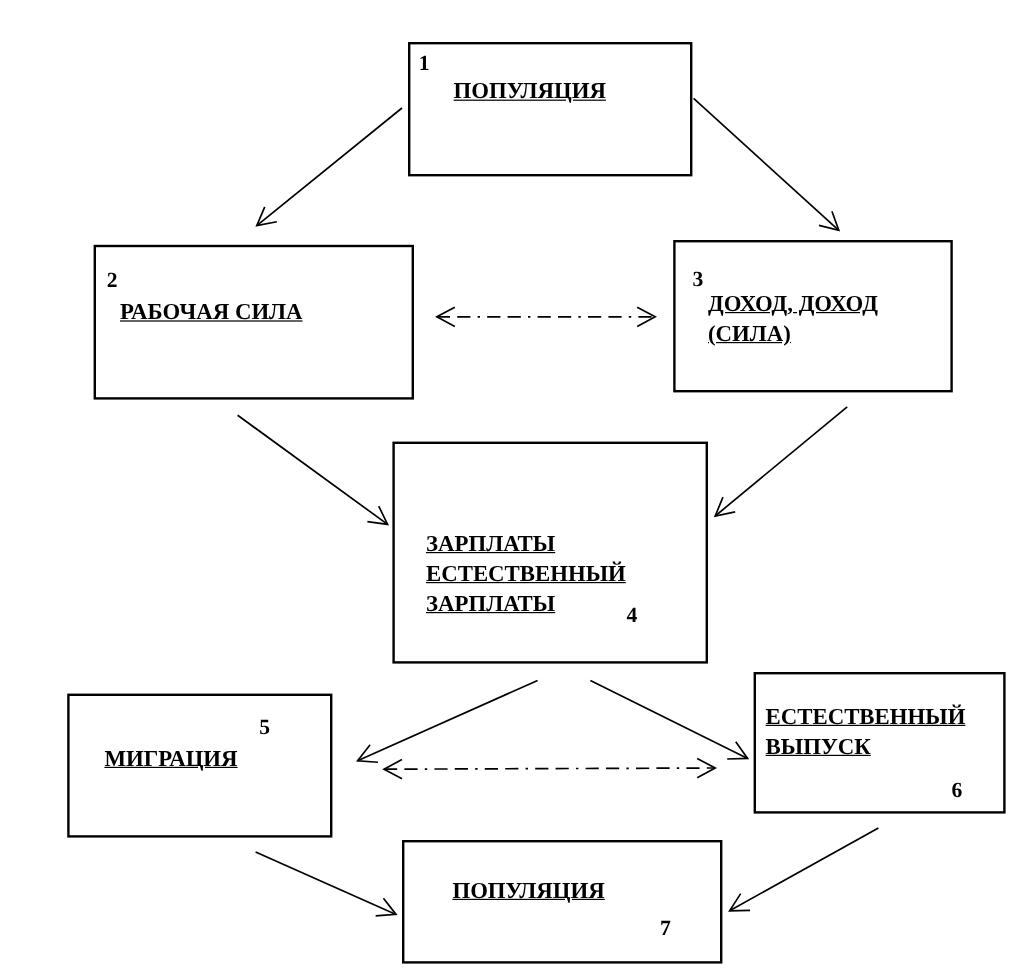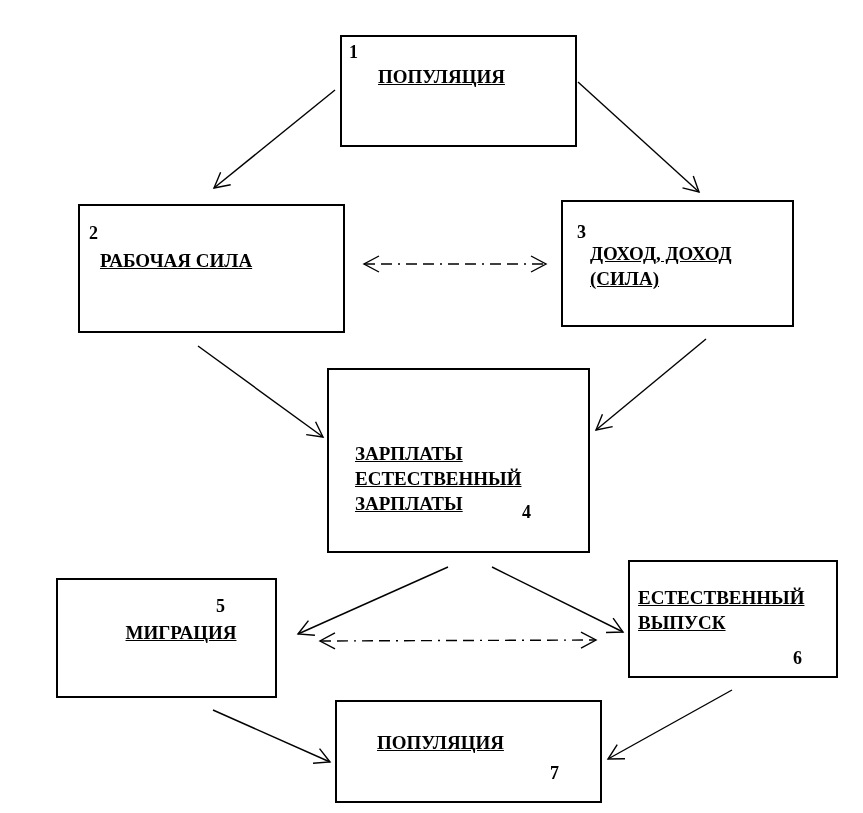--- a/index.html
+++ b/index.html
@@ -45,21 +45,21 @@
   .node-3 { left: 561px; top: 200px; width: 233px; height: 127px; }
   .node-4 { left: 327px; top: 368px; width: 263px; height: 185px; }
   .node-5 { left: 56px;  top: 578px; width: 221px; height: 120px; }
   .node-6 { left: 628px; top: 560px; width: 210px; height: 118px; }
   .node-7 { left: 335px; top: 700px; width: 267px; height: 103px; }
 
   .lines-1 { padding: 27px 0 0 36px; }
   .lines-2 { padding: 42px 0 0 20px; }
   .lines-3 { padding: 39px 0 0 27px; }
   .lines-4 { padding: 35px 0 0 26px; margin-top: 36px; }
-  .lines-5 { padding: 40px 0 0 29px; text-align: center; }
+  .lines-5 { padding: 40px 0 0 29px; }
   .lines-6 { padding: 23px 0 0 8px;  }
   .lines-7 { padding: 28px 0 0 40px; }
 
   .num-1 { left: 7px;   top: 4px;   }
   .num-2 { left: 9px;   top: 16px;  }
   .num-3 { left: 14px;  top: 19px;  }
   .num-4 { left: 193px; top: 131px; }
   .num-5 { left: 158px; top: 15px;  }
   .num-6 { left: 163px; top: 85px;  }
   .num-7 { left: 213px; top: 60px;  }

